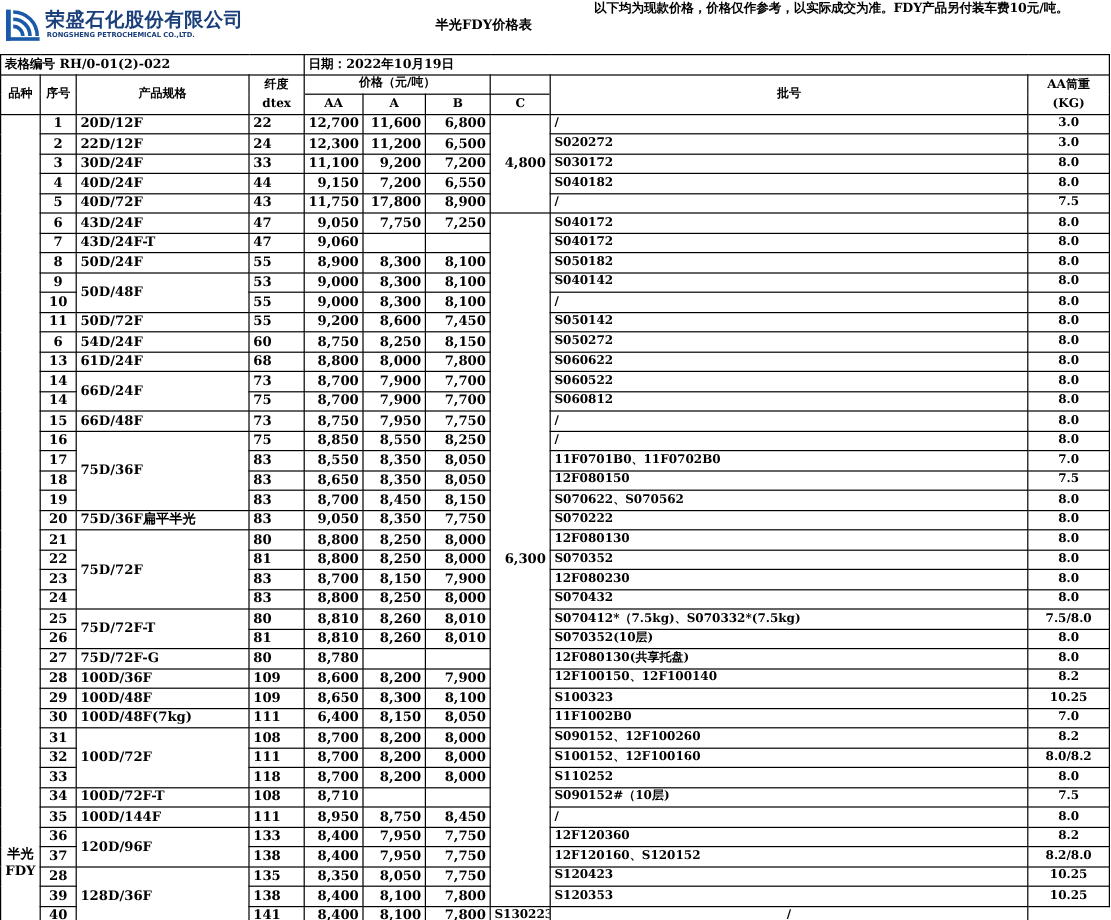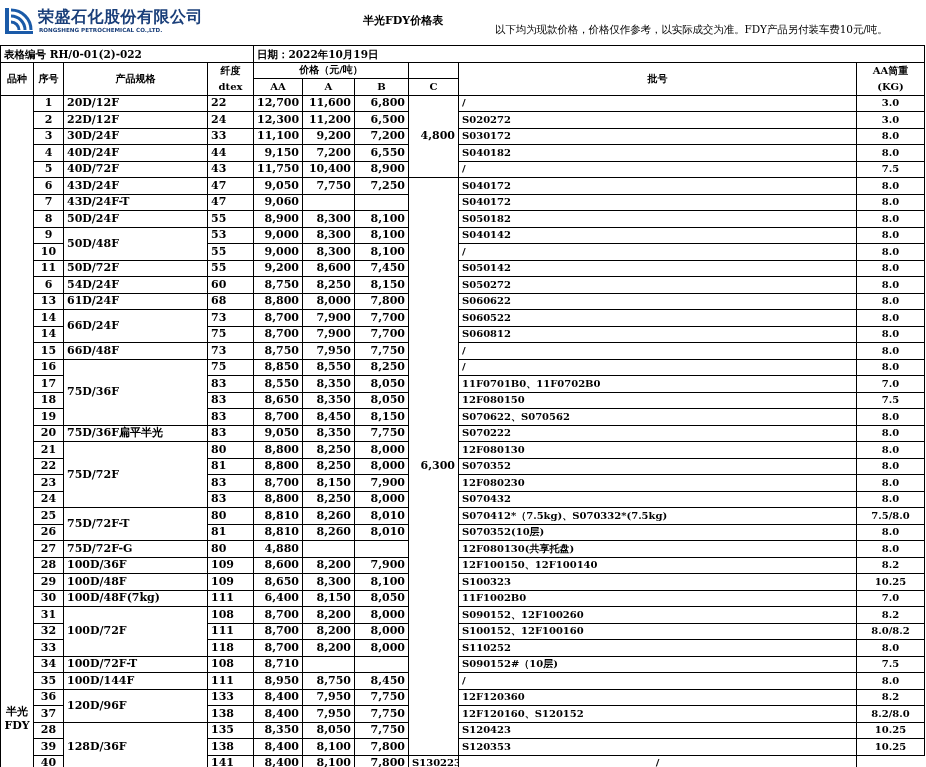--- a/index.html
+++ b/index.html
@@ -6,21 +6,21 @@
   body { width:926px; height:767px; overflow:hidden; position:relative;
          font-family:"DejaVu Serif","Liberation Serif",serif; color:#000; }
   .header { position:absolute; left:0; top:0; width:926px; height:44px; }
   .logo { position:absolute; left:4px; top:6px; width:170px; height:30px; }
   .logo-mark { position:absolute; left:0; top:0; width:30px; height:30px; }
   .logo-cn { position:absolute; left:34px; top:1px; font-family:"DejaVu Sans","Liberation Sans",sans-serif;
              font-weight:bold; font-size:16px; color:#1a3f7a; letter-spacing:0.5px; white-space:nowrap; }
   .logo-en { position:absolute; left:35px; top:21px; font-family:"DejaVu Sans","Liberation Sans",sans-serif;
              font-weight:bold; font-size:5.6px; color:#1a3f7a; white-space:nowrap; }
   .title { position:absolute; left:363px; top:13px; font-weight:bold; font-size:11px; white-space:nowrap;text-align:right; }
-  .note { position:absolute; left:495px; top:23px; font-weight:normal; font-size:10.5px; white-space:nowrap; letter-spacing:-0.1px; }
+  .note { position:absolute; left:495px; top:0; font-weight:bold; font-size:10.5px; white-space:nowrap; letter-spacing:-0.1px; }
 
   table.sheet { position:absolute; left:0; top:45px; border-collapse:collapse; table-layout:fixed;
                 width:924px; font-size:11px; font-weight:bold; }
   table.sheet td { border:1px solid #000; padding:0 3px; height:15.5px; line-height:14px;
                    white-space:nowrap; overflow:hidden; }
   .c { text-align:center; }
   .r { text-align:right; }
   .l { text-align:left; }
   .hdr td { font-size:10px; }
   .meta td { font-size:10.5px;margin-top:33px; }
@@ -124,21 +124,21 @@
         <td class="r">7,200</td>
         <td class="r">6,550</td>
         <td class="l sm">S040182</td>
         <td class="c sm">8.0</td>
       </tr>
       <tr>
         <td class="c">5</td>
         <td class="l" rowspan="1">40D/72F</td>
         <td class="l">43</td>
         <td class="r">11,750</td>
-        <td class="r">10,400</td>
+        <td class="r">17,800</td>
         <td class="r">8,900</td>
         <td class="l sm">/</td>
         <td class="c sm">7.5</td>
       </tr>
       <tr>
         <td class="c">6</td>
         <td class="l" rowspan="1">43D/24F</td>
         <td class="l">47</td>
         <td class="r">9,050</td>
         <td class="r">7,750</td>
@@ -345,21 +345,21 @@
         <td class="r">8,810</td>
         <td class="r">8,260</td>
         <td class="r">8,010</td>
         <td class="l sm">S070352(10层)</td>
         <td class="c sm">8.0</td>
       </tr>
       <tr>
         <td class="c">27</td>
         <td class="l" rowspan="1">75D/72F-G</td>
         <td class="l">80</td>
-        <td class="r">4,880</td>
+        <td class="r">8,780</td>
         <td class="r"></td>
         <td class="r"></td>
         <td class="l sm">12F080130(共享托盘)</td>
         <td class="c sm">8.0</td>
       </tr>
       <tr>
         <td class="c">28</td>
         <td class="l" rowspan="1">100D/36F</td>
         <td class="l">109</td>
         <td class="r">8,600</td>

